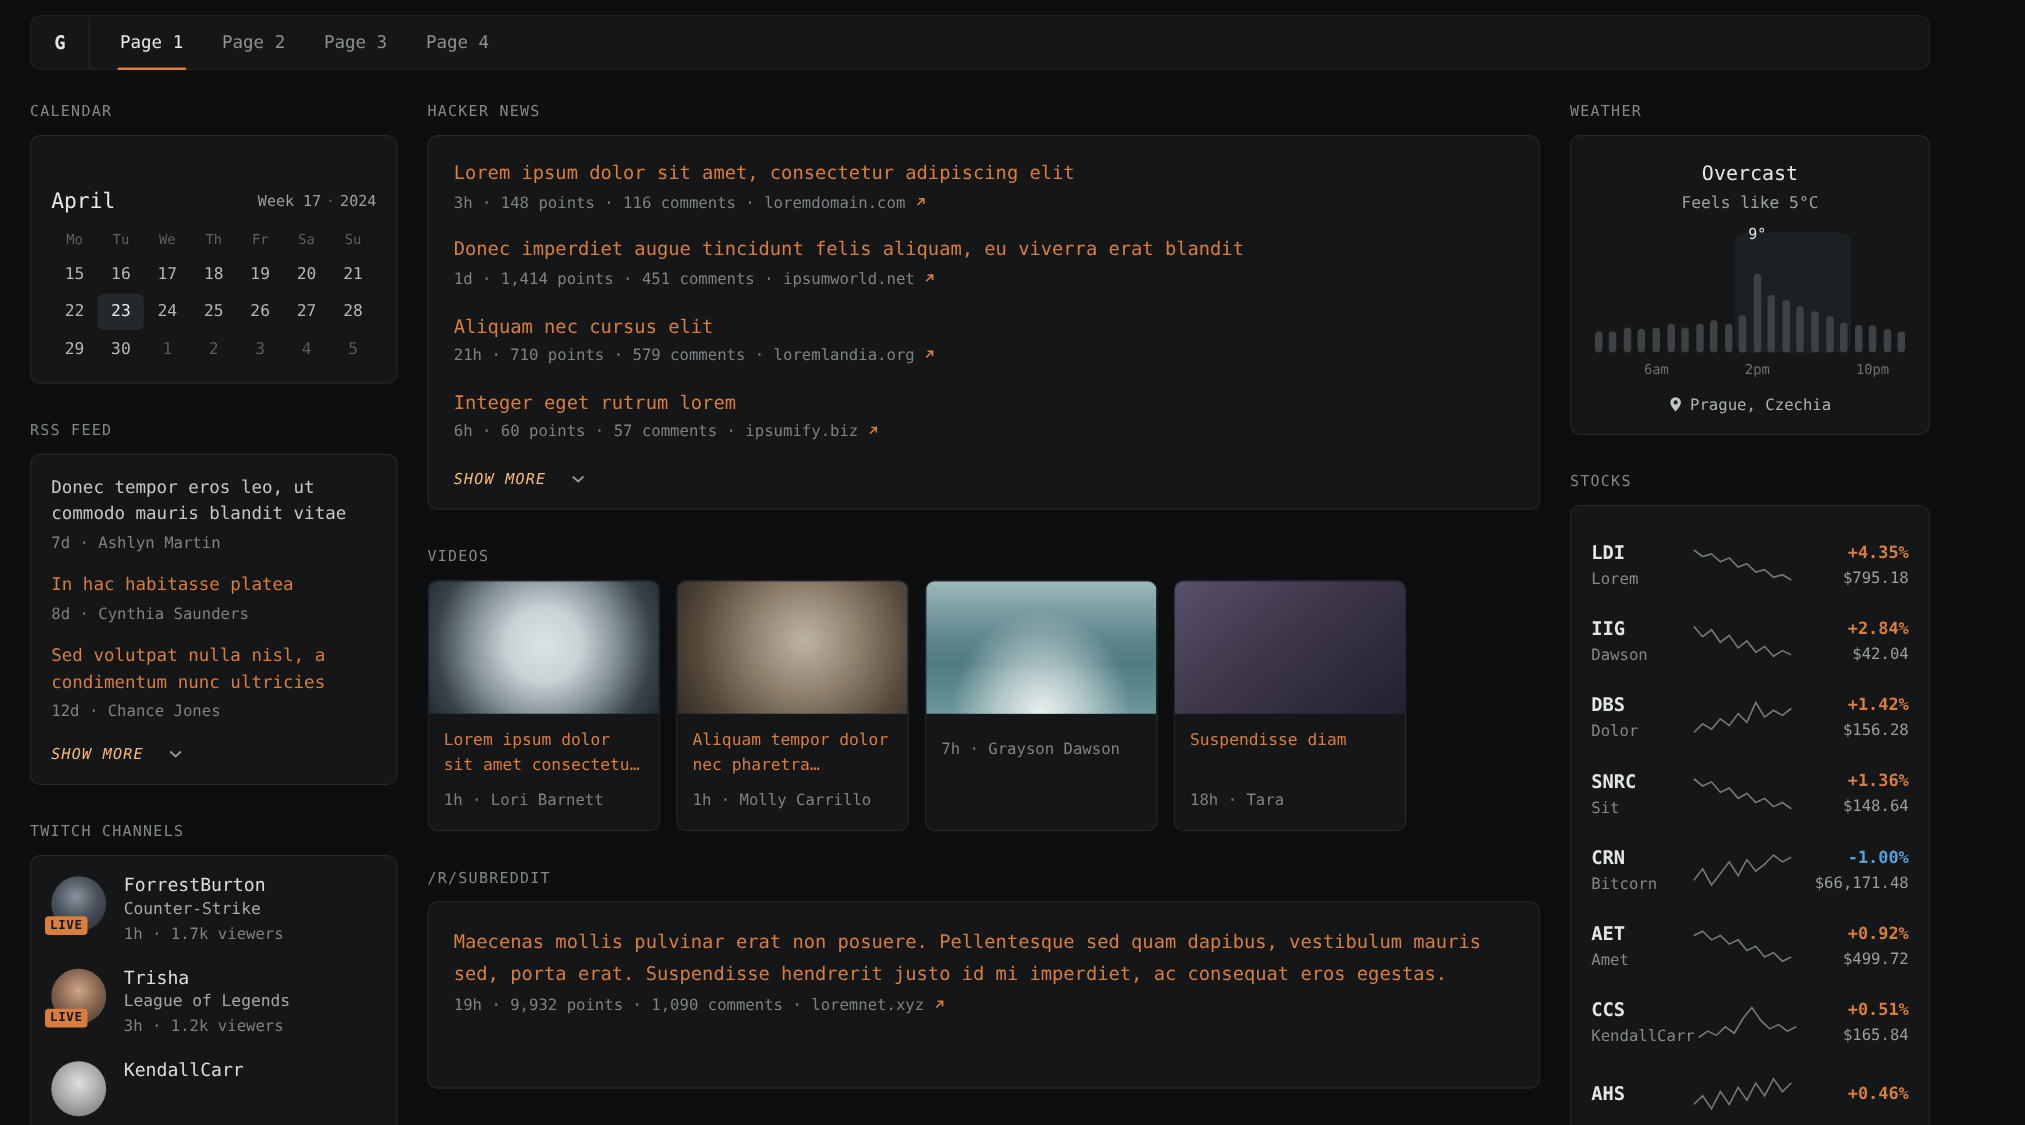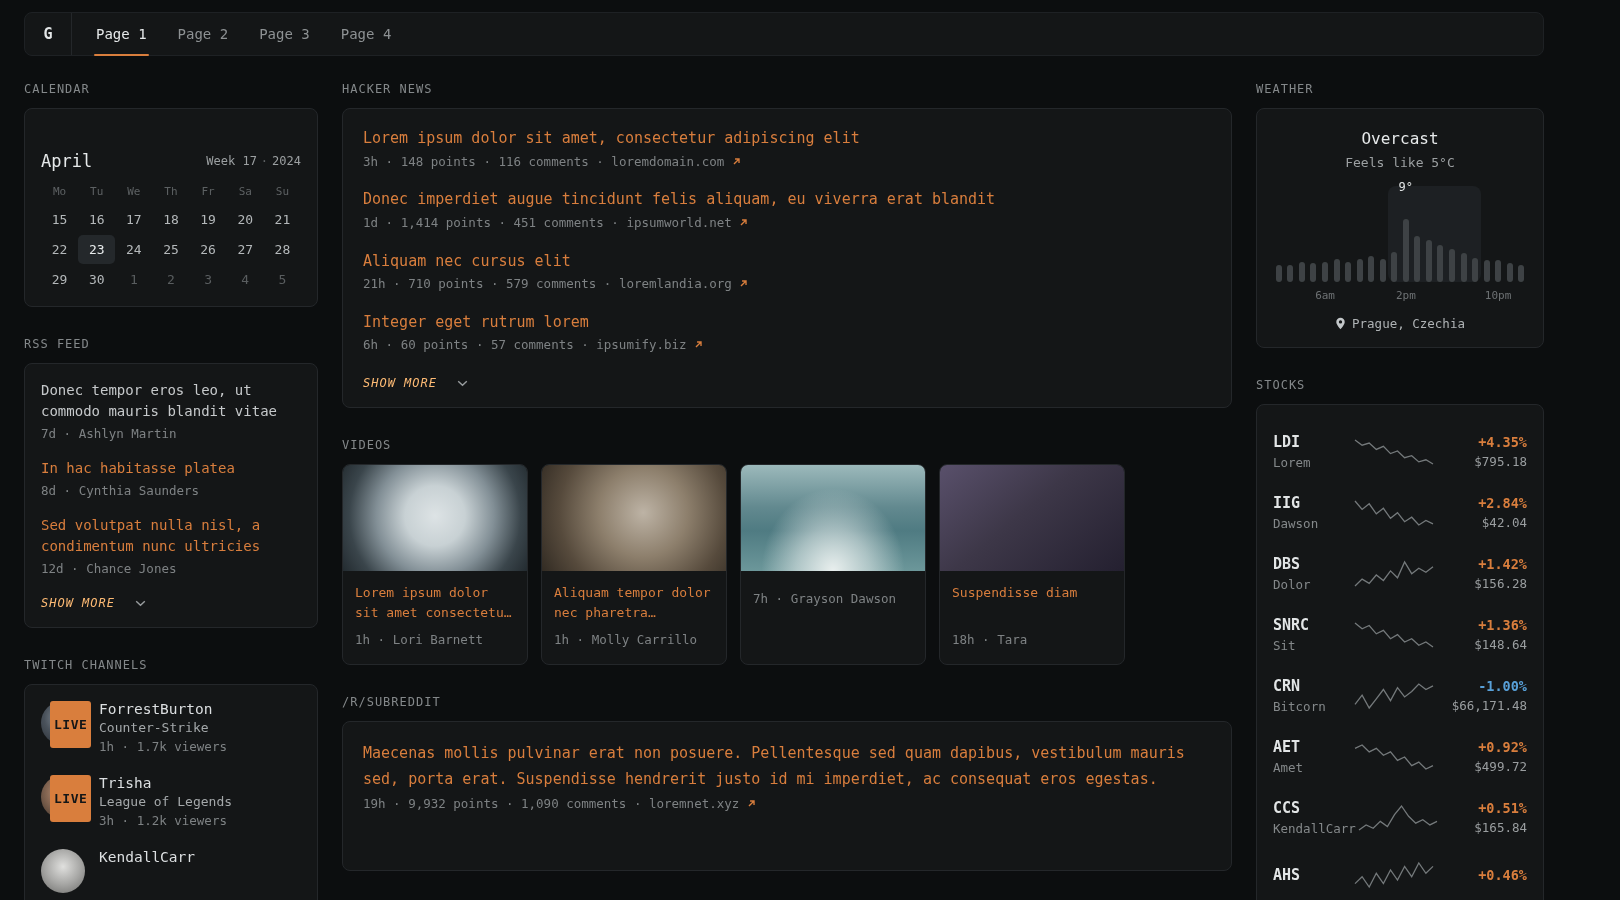--- a/index.html
+++ b/index.html
@@ -69,21 +69,21 @@
 .show-more .chev{color:#989c9e;margin-top:1px;}
 
 
 .twitch-card{padding:16px;display:flex;flex-direction:column;gap:18px;}
 .channel-row{display:flex;gap:14px;align-items:flex-start;}
 .avatar-wrap{position:relative;width:44px;height:44px;flex:none;}
 .avatar{width:44px;height:44px;border-radius:50%;}
 .avatar-0{background:radial-gradient(circle at 45% 38%,#8a949e 0%,#4a525b 45%,#23282e 100%);}
 .avatar-1{background:radial-gradient(circle at 50% 40%,#d2a586 0%,#8a6a55 45%,#3a3029 100%);}
 .avatar-2{background:radial-gradient(circle at 50% 40%,#e0e0de 0%,#a8a8a6 50%,#6a6a68 100%);}
-.live-badge{position:absolute;left:-5px;bottom:-3px;background:var(--accent);color:#141617;font-size:13px;font-weight:bold;letter-spacing:.5px;padding:16px 4px;border-radius:3px;margin-left:14px;}
+.live-badge{position:absolute;left:-5px;bottom:-3px;background:var(--accent);color:#141617;font-size:10px;font-weight:bold;letter-spacing:.5px;padding:2px 4px;border-radius:3px;}
 .channel-name{font-size:14.5px;color:#dcdfe1;}
 .channel-game{font-size:13px;color:#a4a8aa;margin-top:3px;}
 
 
 .hn-card{padding:18px 20px 16px;}
 .hn-item{margin-bottom:17px;}
 .hn-title{display:block;font-size:15px;line-height:1.5;}
 .meta-domain{color:#7e8284;}
 .meta-domain .ext-arrow{color:var(--accent);}
 .sub-card{padding:18px 20px;min-height:150px;}

